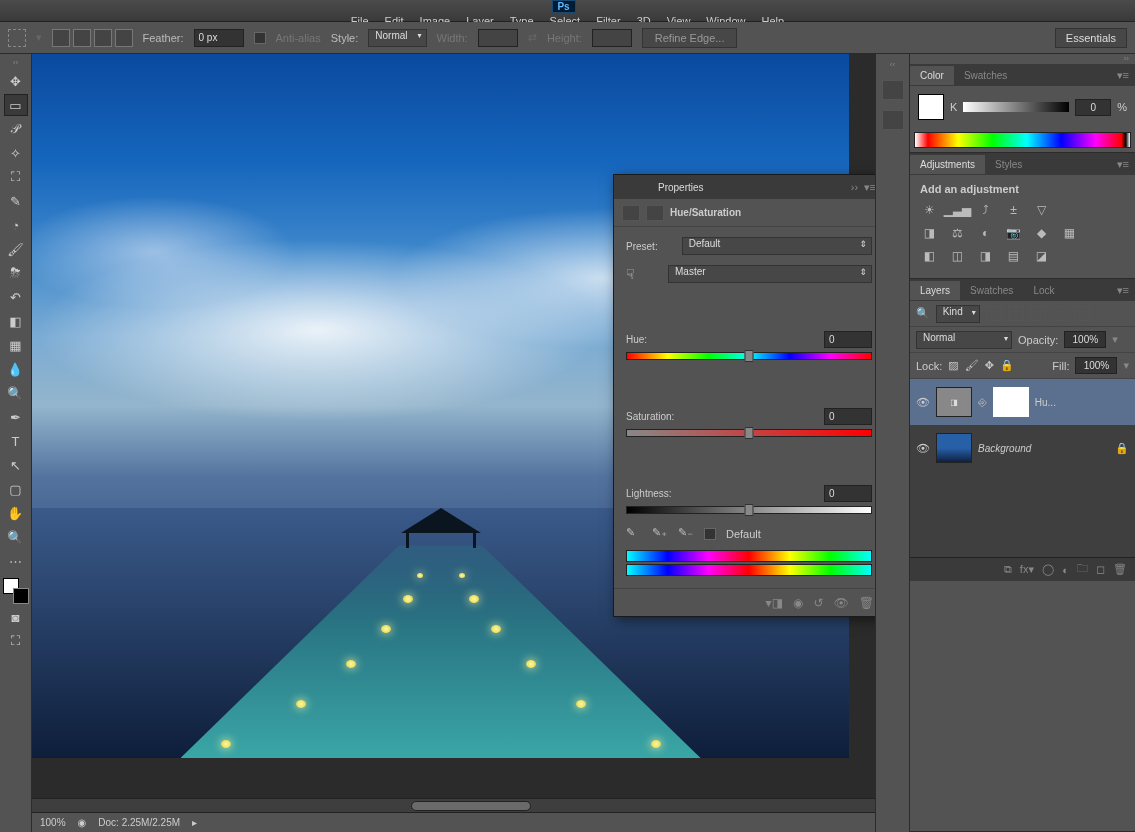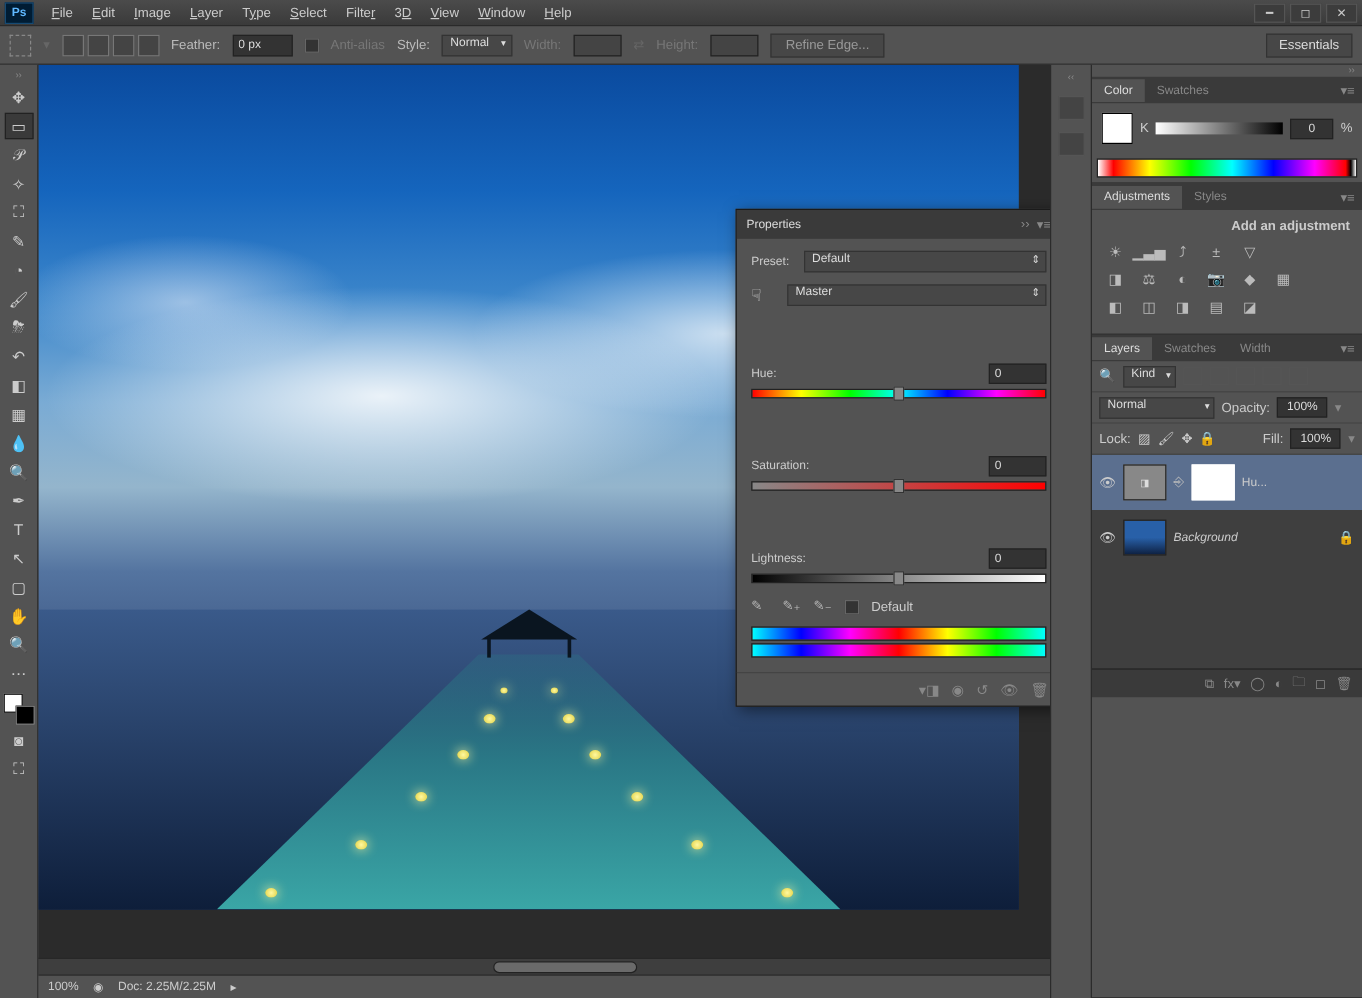--- a/index.html
+++ b/index.html
@@ -1,20 +1,20 @@
 <!DOCTYPE html>
 <html><head>
 <meta charset="utf-8">
 <style>
 * { box-sizing: border-box; margin: 0; padding: 0; font-family: "Segoe UI", Tahoma, sans-serif; }
 body { background: #535353; width: 1135px; height: 832px; overflow: hidden; color: #ccc; font-size: 11px; user-select: none; }
 .app { display: flex; flex-direction: column; height: 100%; }
 
 
-.titlebar { height: 22px; background: linear-gradient(#4b4b4b,#3a3a3a); display: flex; align-items: center; padding: 0 4px; border-bottom:1px solid #222;}
+.titlebar { height: 22px; background: linear-gradient(#4b4b4b,#3a3a3a); display: flex; align-items: center; padding: 0 4px; border-bottom:1px solid #222;flex-direction:column;}
 .ps-logo { width: 24px; height: 18px; background:#001c33; color:#5fb8ff; font-weight:bold; font-size:10px; display:flex;align-items:center;justify-content:center;border:1px solid #164a73; margin-right:8px;}
 .menu { display:flex; gap:2px; }
 .menu span { padding:2px 7px; cursor:default; }
 .menu span u { text-decoration: underline; }
 .win-controls{ margin-left:auto; display:flex; gap:4px;}
 .win-btn{ width:26px;height:16px;background:#3c3c3c;border:1px solid #555;display:flex;align-items:center;justify-content:center;color:#ccc;font-size:10px;}
 
 
 .options { height:32px; background:#535353; display:flex; align-items:center; padding:0 8px; border-bottom:1px solid #2b2b2b; gap:10px;}
 .opt-icon{width:18px;height:18px;border:1px dashed #888;}
@@ -76,21 +76,21 @@
 
 
 .color-body{display:flex;align-items:center;gap:6px;padding:8px;}
 .color-swatch{width:26px;height:26px;border:1px solid #000;background:#fff;position:relative;}
 .color-swatch::after{content:"";position:absolute;right:-6px;bottom:-6px;width:22px;height:22px;background:#000;border:1px solid #888;z-index:-1;}
 .k-slider{flex:1;height:10px;background:linear-gradient(90deg,#fff,#000);position:relative;}
 .k-num{width:36px;height:17px;background:#333;border:1px solid #222;color:#ddd;text-align:center;font-size:10px;}
 .spectrum{height:16px;margin:4px;background:linear-gradient(90deg,#fff 0%,#f00 6%,#ff0 20%,#0f0 36%,#0ff 52%,#00f 68%,#f0f 84%,#f00 96%,#000 98%,#fff 100%);border:1px solid #222;}
 
 
-.adj-body{padding:8px 10px;text-align:right;}
+.adj-body{padding:8px 10px;}
 .adj-grid{display:flex;gap:9px;margin:6px 0;}
 .adj-ico{width:19px;height:17px;color:#bbb;display:flex;align-items:center;justify-content:center;font-size:12px;}
 
 
 .layers-body{padding:0;height:280px;display:flex;flex-direction:column;}
 .lay-row{height:26px;display:flex;align-items:center;gap:6px;padding:0 6px;border-bottom:1px solid #444;}
 .lay-sel{background:#474747;border:1px solid #333;height:18px;padding:0 16px 0 6px;font-size:10px;position:relative;color:#ddd;}
 .lay-sel::after{content:"▾";position:absolute;right:3px;top:2px;font-size:8px;}
 .lay-ico{width:16px;height:15px;border:1px solid #555;}
 .lay-num{width:42px;height:17px;background:#333;border:1px solid #222;text-align:center;font-size:10px;color:#ddd;}
@@ -101,27 +101,27 @@
 .thumb{width:36px;height:30px;border:1px solid #222;background:#fff;}
 .thumb.img{background:linear-gradient(180deg,#2860a8 50%,#0e2142 100%);}
 .lname{font-size:10px;}
 .lname.italic{font-style:italic;}
 .lay-footer{height:24px;background:#3a3a3a;display:flex;align-items:center;justify-content:flex-end;gap:8px;padding:0 8px;border-top:1px solid #222;}
 .lay-footer span{color:#888;font-size:11px;}
 
 
 .props{position:absolute;left:581px;top:120px;width:272px;background:#535353;border:1px solid #1a1a1a;box-shadow:3px 3px 12px rgba(0,0,0,.5);z-index:50;}
 .props-hdr{height:24px;background:#3a3a3a;display:flex;align-items:center;padding:0 8px;}
-.props-hdr .t{color:#ddd;font-size:10px;}
+.props-hdr .t{color:#ddd;font-size:10px;margin-left:36px;}
 .props-hdr .icons{margin-left:auto;display:flex;gap:6px;color:#888;}
 .props-sub{height:28px;display:flex;align-items:center;gap:6px;padding:0 8px;background:#535353;border-bottom:1px solid #444;}
 .props-sub .pico{width:18px;height:16px;border:1px solid #555;background:#444;}
 .props-sub .title{font-weight:bold;font-size:10px;}
 .props-body{padding:10px 12px;}
-.prop-row{display:flex;align-items:center;gap:12px;margin-bottom:10px;font-size:10px;}
+.prop-row{display:flex;align-items:center;gap:24px;margin-bottom:10px;font-size:10px;}
 .prop-sel{flex:1;height:18px;background:#474747;border:1px solid #333;padding:0 6px;position:relative;color:#ddd;font-size:10px;}
 .prop-sel::after{content:"⇕";position:absolute;right:4px;top:1px;font-size:9px;}
 .slider-row{margin-bottom:12px;margin-top:48px;}
 .slider-lbl{display:flex;justify-content:space-between;align-items:center;margin-bottom:4px;font-size:10px;}
 .slider-num{width:48px;height:17px;background:#333;border:1px solid #222;text-align:left;padding:0 4px;font-size:10px;color:#ddd;}
 .slider-track{height:8px;border:1px solid #222;position:relative;}
 .track.hue{background:linear-gradient(90deg,#f00,#ff0,#0f0,#0ff,#00f,#f0f,#f00);}
 .track.sat{background:linear-gradient(90deg,#888,#f00);}
 .track.light{background:linear-gradient(90deg,#000,#888,#fff);}
 .slider-thumb{position:absolute;top:-3px;left:50%;width:9px;height:12px;background:#888;border:1px solid #333;transform:translateX(-50%);}
@@ -242,20 +242,25 @@
         </div>
 
         <div class="props">
           <div class="props-hdr">
             <span class="t">Properties</span>
             <div class="icons">
               <span>››</span>
               <span>▾≡</span>
             </div>
           </div>
+          <div class="props-sub">
+            <div class="pico"></div>
+            <div class="pico"></div>
+            <span class="title">Hue/Saturation</span>
+          </div>
           <div class="props-body">
             <div class="prop-row">
               <span>Preset:</span>
               <div class="prop-sel">Default</div>
             </div>
             <div class="prop-row">
               <span style="width:18px;font-size:14px">☟</span>
               <div class="prop-sel">Master</div>
             </div>
             <div class="slider-row">
@@ -370,21 +375,21 @@
             <span class="adj-ico">▤</span>
             <span class="adj-ico">◪</span>
           </div>
         </div>
       </div>
 
       <div class="panel" style="flex:1;display:flex;flex-direction:column">
         <div class="panel-tabs">
           <span class="ptab active">Layers</span>
           <span class="ptab">Swatches</span>
-          <span class="ptab">Width</span>
+          <span class="ptab">Lock</span>
           <span class="ptab-menu">▾≡</span>
         </div>
         <div class="layers-body">
           <div class="lay-row">
             <span style="color:#888">🔍</span>
             <div class="lay-sel">Kind</div>
             <div class="lay-ico"></div>
             <div class="lay-ico"></div>
             <div class="lay-ico"></div>
             <div class="lay-ico"></div>

